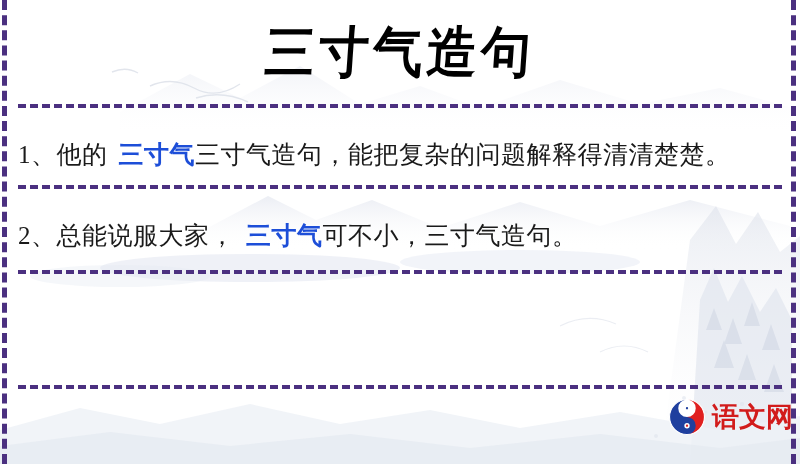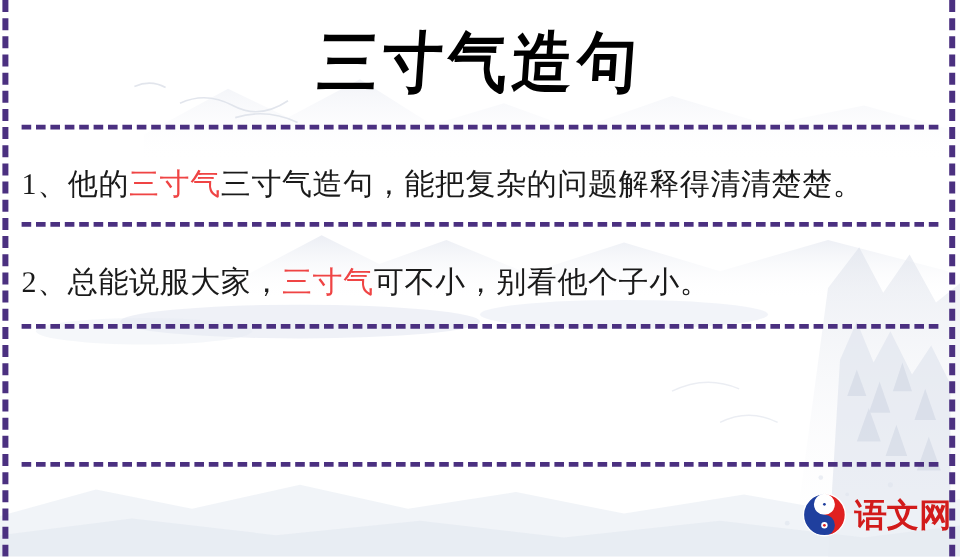--- a/index.html
+++ b/index.html
@@ -82,33 +82,34 @@
     width: 762px;
     z-index: 2;
     font-family: "Liberation Serif", "DejaVu Serif", serif;
     font-size: 25px;
     line-height: 38px;
     color: #1a1a1a;
     letter-spacing: 0.5px;
     white-space: normal;
   }
   .sentence .kw {
-    color: #ef4444;
-    font-weight: normal;
+    color: #1d4ed8;
+    font-weight: bold;
+    margin-left: 11px;
   }
 
   #s1 { top: 136px; }
   #s2 { top: 217px; }
   #s3 { top: 288px; }
 
   
   #logo {
     position: absolute;
     left: 668px;
-    top: 408px;
+    top: 396px;
     height: 42px;
     display: flex;
     align-items: center;
     gap: 6px;
     z-index: 4;
     justify-content: flex-end;
   }
   #logo-mark { width: 38px; height: 38px; display: block; }
   #logo-text {
     font-family: "Liberation Sans", "DejaVu Sans", sans-serif;
@@ -193,21 +194,21 @@
   <div class="sep" style="top:104px;"></div>
   <div class="sep" style="top:185px;"></div>
   <div class="sep" style="top:270px;"></div>
   <div class="sep" style="top:385px;"></div>
 
   <div class="sentence" id="s1">
     <span>1、</span><span>他的</span><span class="kw">三寸气</span><span>三寸气造句，能把复杂的问题解释得清清楚楚。</span>
   </div>
 
   <div class="sentence" id="s2">
-    <span>2、</span><span>总能说服大家，</span><span class="kw">三寸气</span><span>可不小，别看他个子小。</span>
+    <span>2、</span><span>总能说服大家，</span><span class="kw">三寸气</span><span>可不小，三寸气造句。</span>
   </div>
 
 
   <div id="logo">
     <svg id="logo-mark" viewBox="0 0 100 100">
       <circle cx="50" cy="50" r="46" fill="#ffffff"></circle>
       <path d="M50 4 a46 46 0 0 1 0 92 a23 23 0 0 1 0 -46 a23 23 0 0 0 0 -46 z" fill="#e02020"></path>
       <path d="M50 4 a46 46 0 0 0 0 92 a23 23 0 0 0 0 -46 a23 23 0 0 1 0 -46 z" fill="#1f3f9e"></path>
       <circle cx="50" cy="27" r="7" fill="#ffffff"></circle>
       <circle cx="50" cy="73" r="7" fill="#ffffff"></circle>

